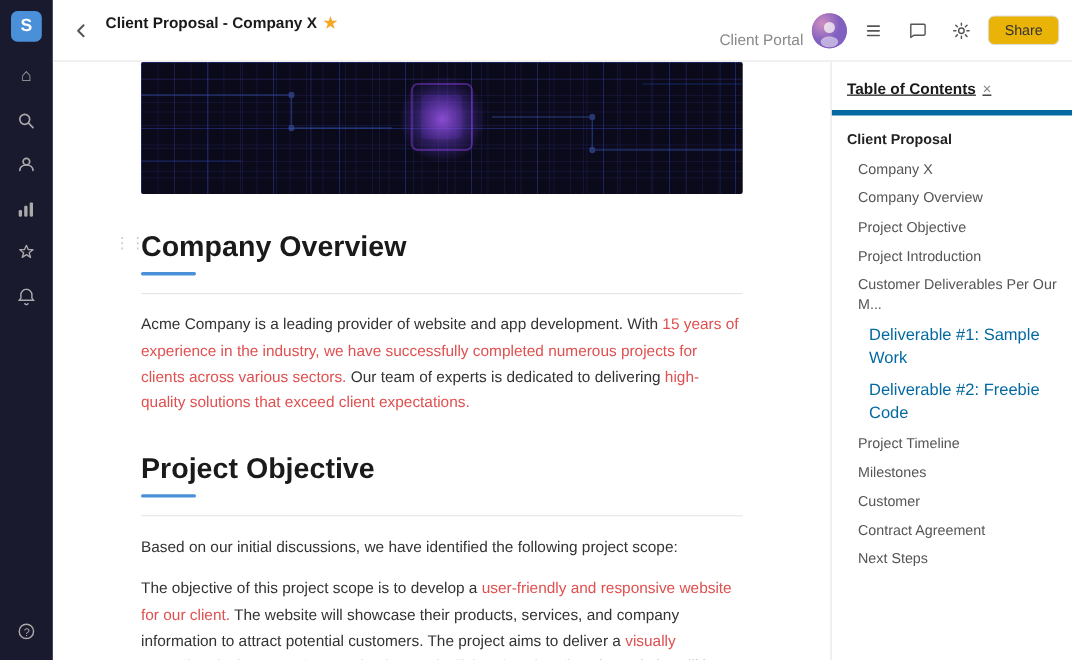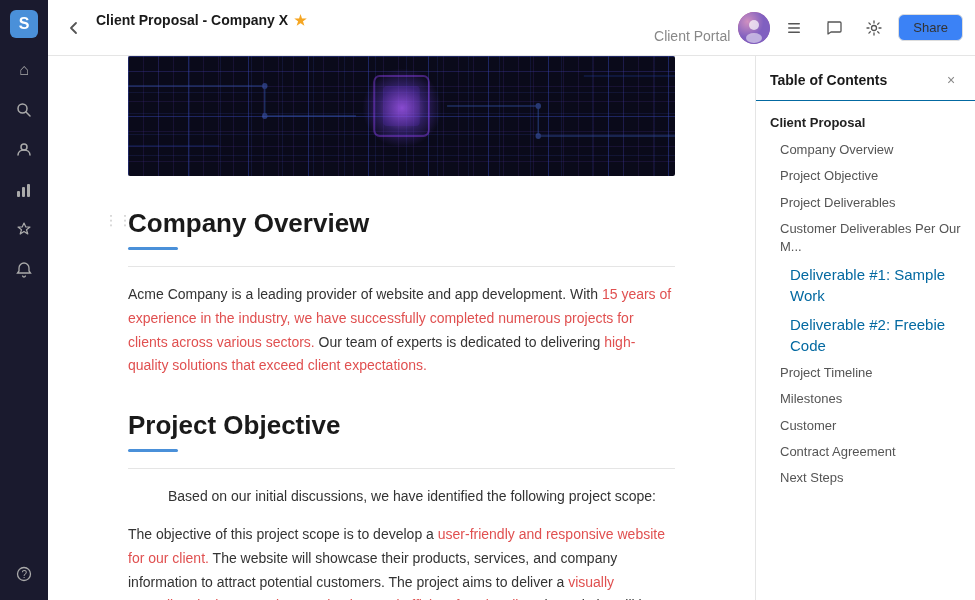--- a/index.html
+++ b/index.html
@@ -110,21 +110,21 @@
       height: 32px;
       border-radius: 4px;
       display: flex;
       align-items: center;
       justify-content: center;
       color: #555;
       cursor: pointer;
       font-size: 16px;
     }
     .share-btn {
-      background: #3b82f6;
+      background: #eab308;
       border: 1px solid #ddd;
       border-radius: 6px;
       padding: 5px 14px;
       font-size: 13px;
       color: #333;
       cursor: pointer;
       font-weight: 500;
     }
 
     
@@ -242,23 +242,23 @@
       display: flex;
       flex-direction: column;
       flex-shrink: 0;
       overflow-y: auto;
     }
     .toc-panel::-webkit-scrollbar { width: 4px; }
     .toc-panel::-webkit-scrollbar-thumb { background: #ddd; border-radius: 2px; }
     .toc-header {
       display: flex;
       align-items: center;
-      justify-content: space-between;
       padding: 14px 14px 10px 14px;
-      border-bottom: 1px solid #0369a1;
+      border-bottom: 5px solid #0369a1;
+      text-decoration: underline;
     }
     .toc-title {
       font-size: 14px;
       font-weight: 600;
       color: #1a1a1a;
     }
     .toc-close {
       width: 20px;
       height: 20px;
       display: flex;
@@ -417,38 +417,39 @@
         <div class="section-divider"></div>
         <p class="section-text">
           Acme Company is a leading provider of website and app development. With <span class="highlight">15 years of experience in the industry, we have successfully completed numerous projects for clients across various sectors.</span> Our team of experts is dedicated to delivering <span class="highlight">high-quality solutions that exceed client expectations.</span>
         </p>
       </div>
 
       <div class="section">
         <h1 class="section-h1">Project Objective</h1>
         <div class="section-underline"></div>
         <div class="section-divider"></div>
-        <p class="section-text" style="margin-bottom:14px;margin-left:40px;">Based on our initial discussions, we have identified the following project scope:</p>
+        <p class="section-text" style="margin-bottom:14px;">Based on our initial discussions, we have identified the following project scope:</p>
         <p class="section-text">
           The objective of this project scope is to develop a <span class="highlight">user-friendly and responsive website for our client.</span> The website will showcase their products, services, and company information to attract potential customers. The project aims to deliver a <span class="highlight">visually appealing design, seamless navigation, and efficient functionality.</span> The website will be built using modern technologies and best practices to ensure
         </p>
       </div>
     </div>
 
     <div class="toc-panel">
       <div class="toc-header">
         <span class="toc-title">Table of Contents</span>
         <div class="toc-close">×</div>
       </div>
       <div class="toc-items">
 
       <div class="toc-item level1">Client Proposal</div>
+          <div class="toc-item level2">Company X</div>
           <div class="toc-item level2">Company Overview</div>
           <div class="toc-item level2">Project Objective</div>
-          <div class="toc-item level2">Project Deliverables</div>
+          <div class="toc-item level2">Project Introduction</div>
           <div class="toc-item level2">Customer Deliverables Per Our M...</div>
           <div class="toc-item level3">Deliverable #1: Sample Work</div>
           <div class="toc-item level3">Deliverable #2: Freebie Code</div>
           <div class="toc-item level2">Project Timeline</div>
           <div class="toc-item level2">Milestones</div>
           <div class="toc-item level2">Customer</div>
           <div class="toc-item level2">Contract Agreement</div>
           <div class="toc-item level2">Next Steps</div>
         </div>
     </div>

